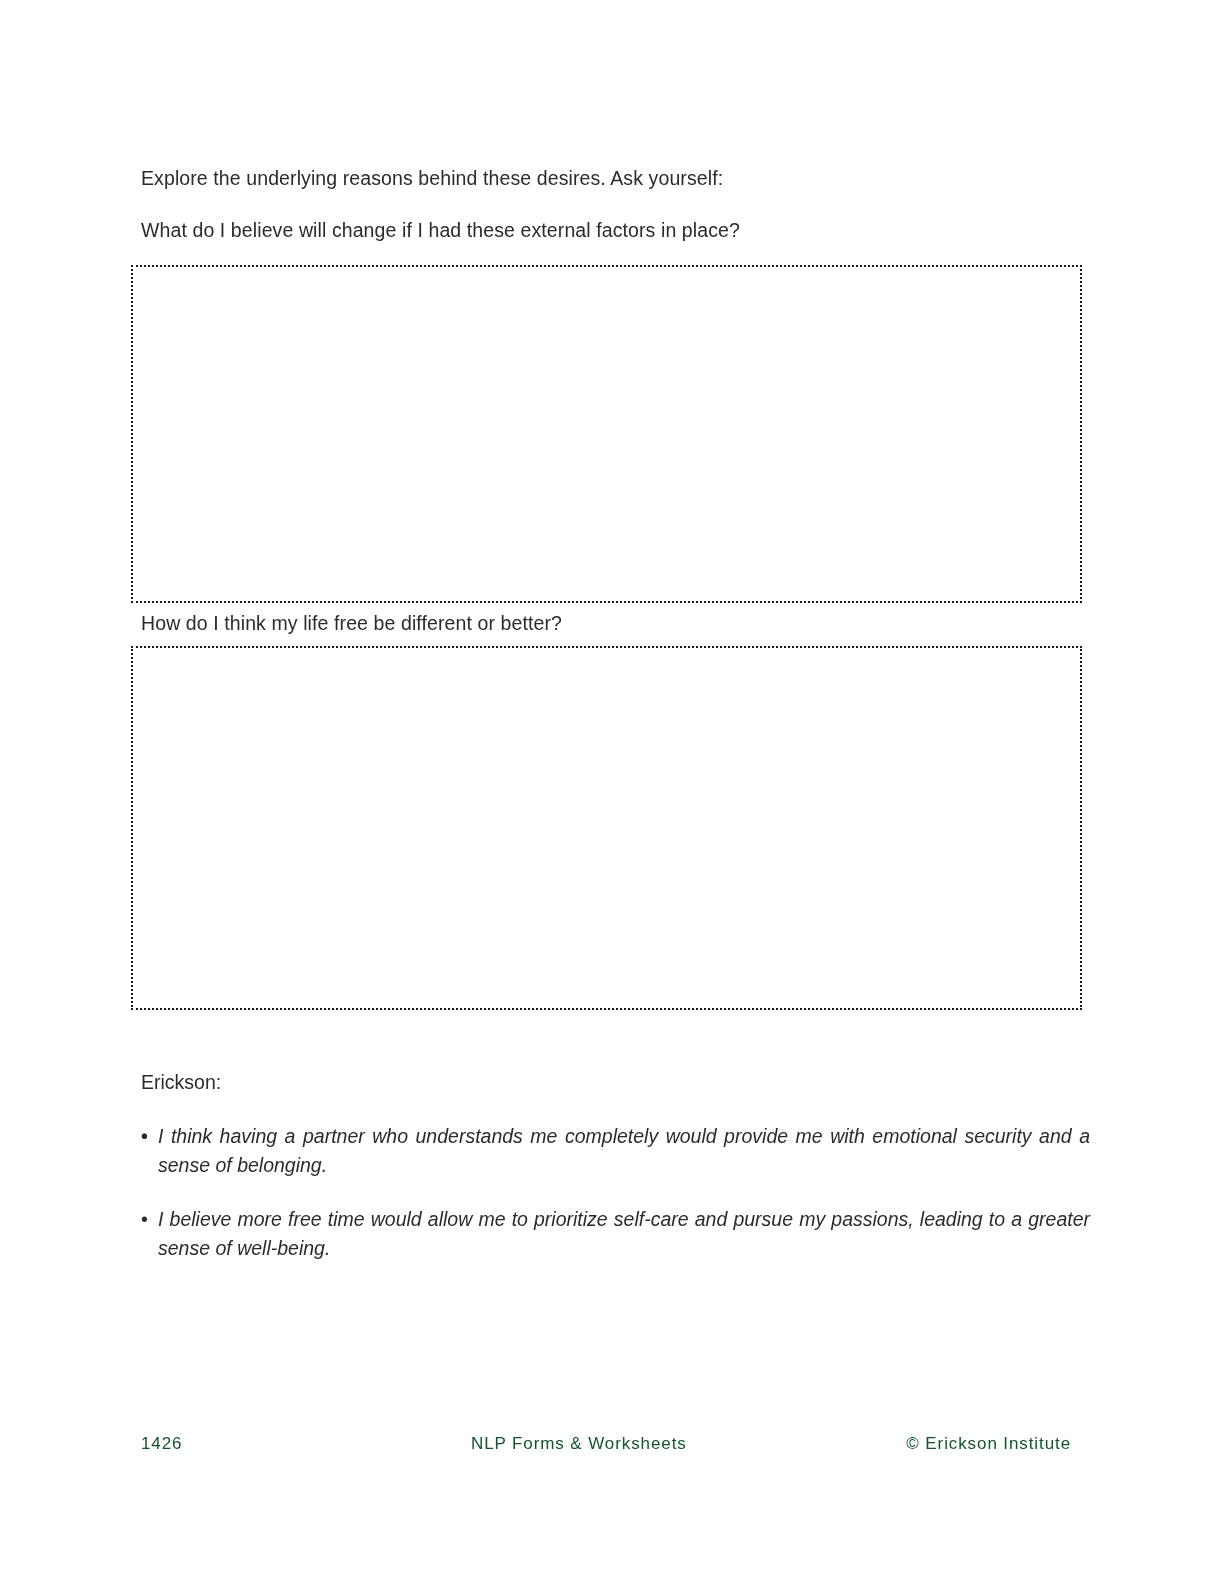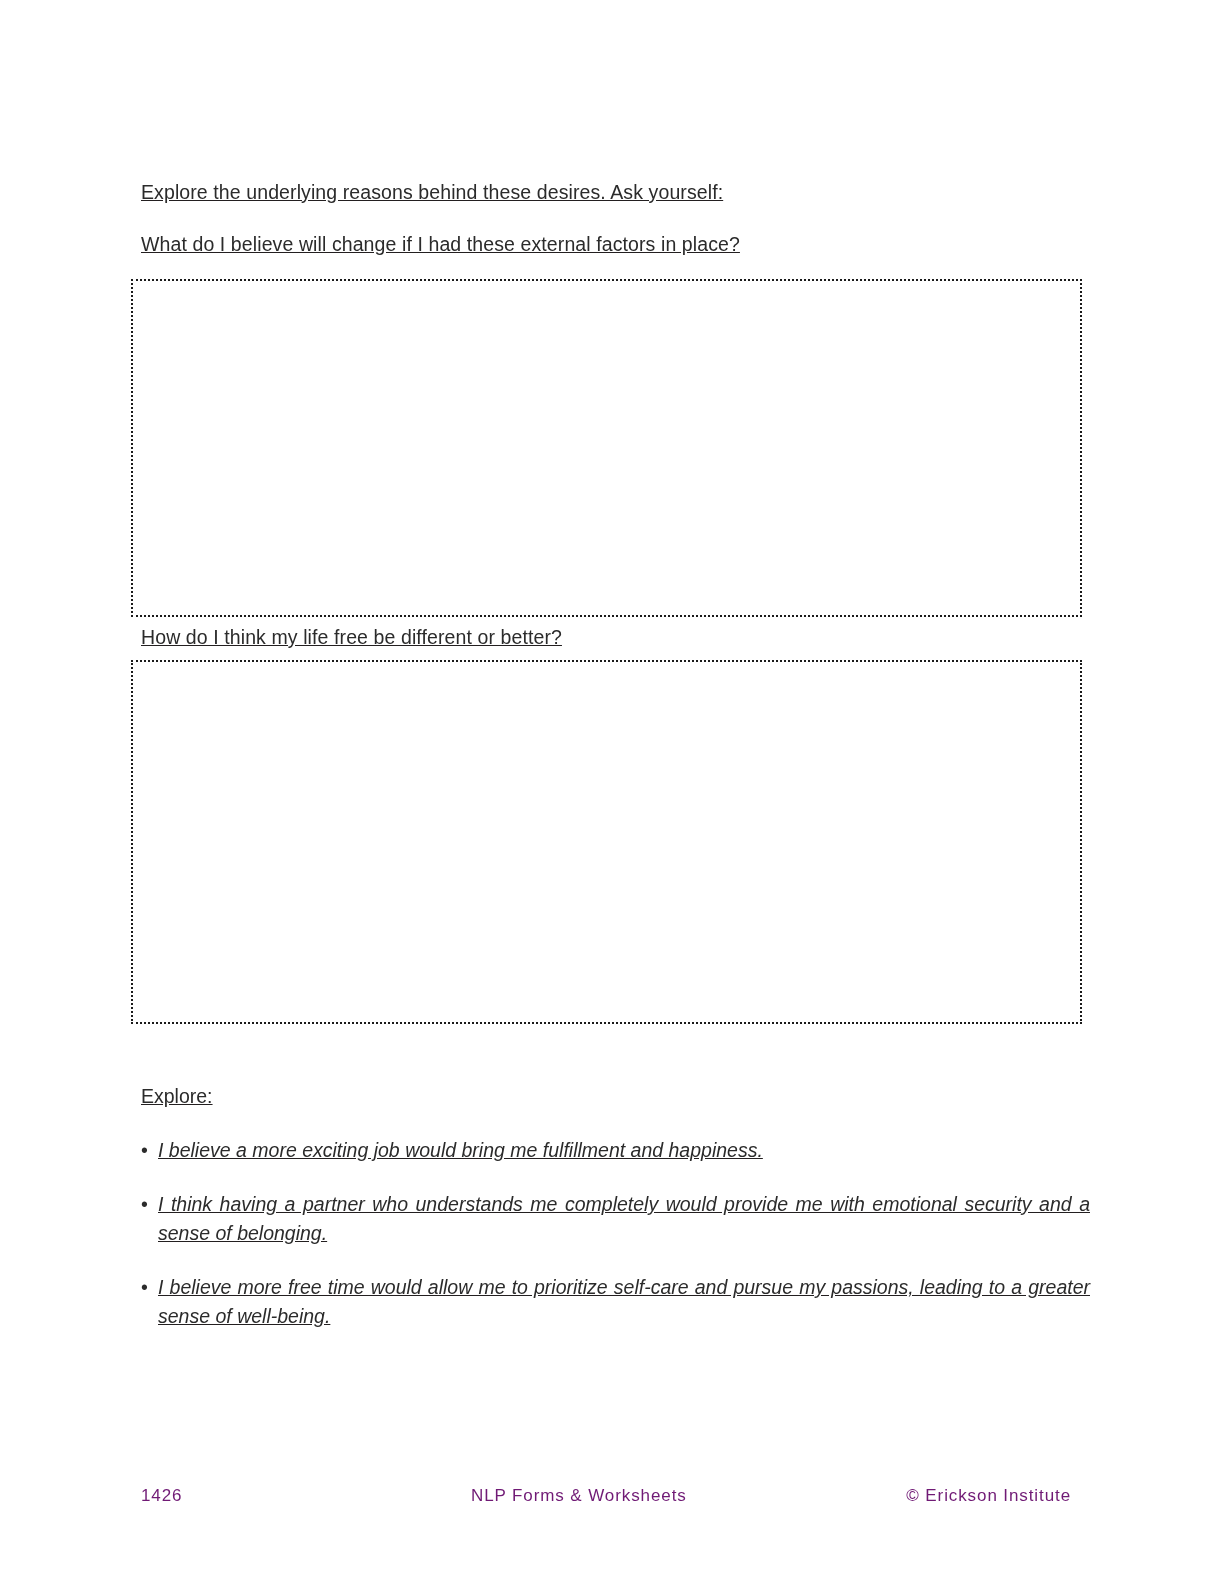--- a/index.html
+++ b/index.html
@@ -18,23 +18,22 @@
 
   .page {
     position: absolute;
     inset: 0;
     background: #ffffff;
   }
 
   .content {
     position: absolute;
     left: 141px;
-    top: 178px;
+    top: 164px;
     width: 942px;
-    text-decoration: underline;
   }
 
   .prompt-line {
     font-size: 19.5px;
     line-height: 28px;
     color: #2b2b2b;
     letter-spacing: 0.1px;
     margin: 0;
   }
 
@@ -102,26 +101,26 @@
     left: 0;
     top: 0;
     font-style: normal;
     font-size: 19.5px;
     line-height: 29px;
   }
 
   .footer {
     position: absolute;
     left: 141px;
-    top: 1486px;
+    top: 1434px;
     width: 930px;
     display: flex;
     align-items: baseline;
     font-size: 17px;
-    color: #701a75;
+    color: #14532d;
     letter-spacing: 0.9px;
   }
 
   .footer-page-number {
     flex: 0 0 auto;
     width: 330px;
     text-align: left;
   }
 
   .footer-title {
@@ -146,26 +145,25 @@
 
     <p class="prompt-line prompt-question">What do I believe will change if I had these external factors in place?</p>
 
     <div class="answer-box answer-box-1"></div>
 
     <p class="prompt-line between-boxes">How do I think my life free be different or better?</p>
 
     <div class="answer-box answer-box-2"></div>
 
     <div class="example-block">
-      <p class="example-label">Explore:</p>
+      <p class="example-label">Erickson:</p>
 
       <ul class="bullet-list">
         <li class="bullet-item">
           <span class="bullet-dot">•</span>
-          <span>I believe a more exciting job would bring me fulfillment and happiness.</span>
         </li>
         <li class="bullet-item">
           <span class="bullet-dot">•</span>
           <span>I think having a partner who understands me completely would provide me with emotional security and a sense of belonging.</span>
         </li>
         <li class="bullet-item">
           <span class="bullet-dot">•</span>
           <span>I believe more free time would allow me to prioritize self-care and pursue my passions, leading to a greater sense of well-being.</span>
         </li>
       </ul>

